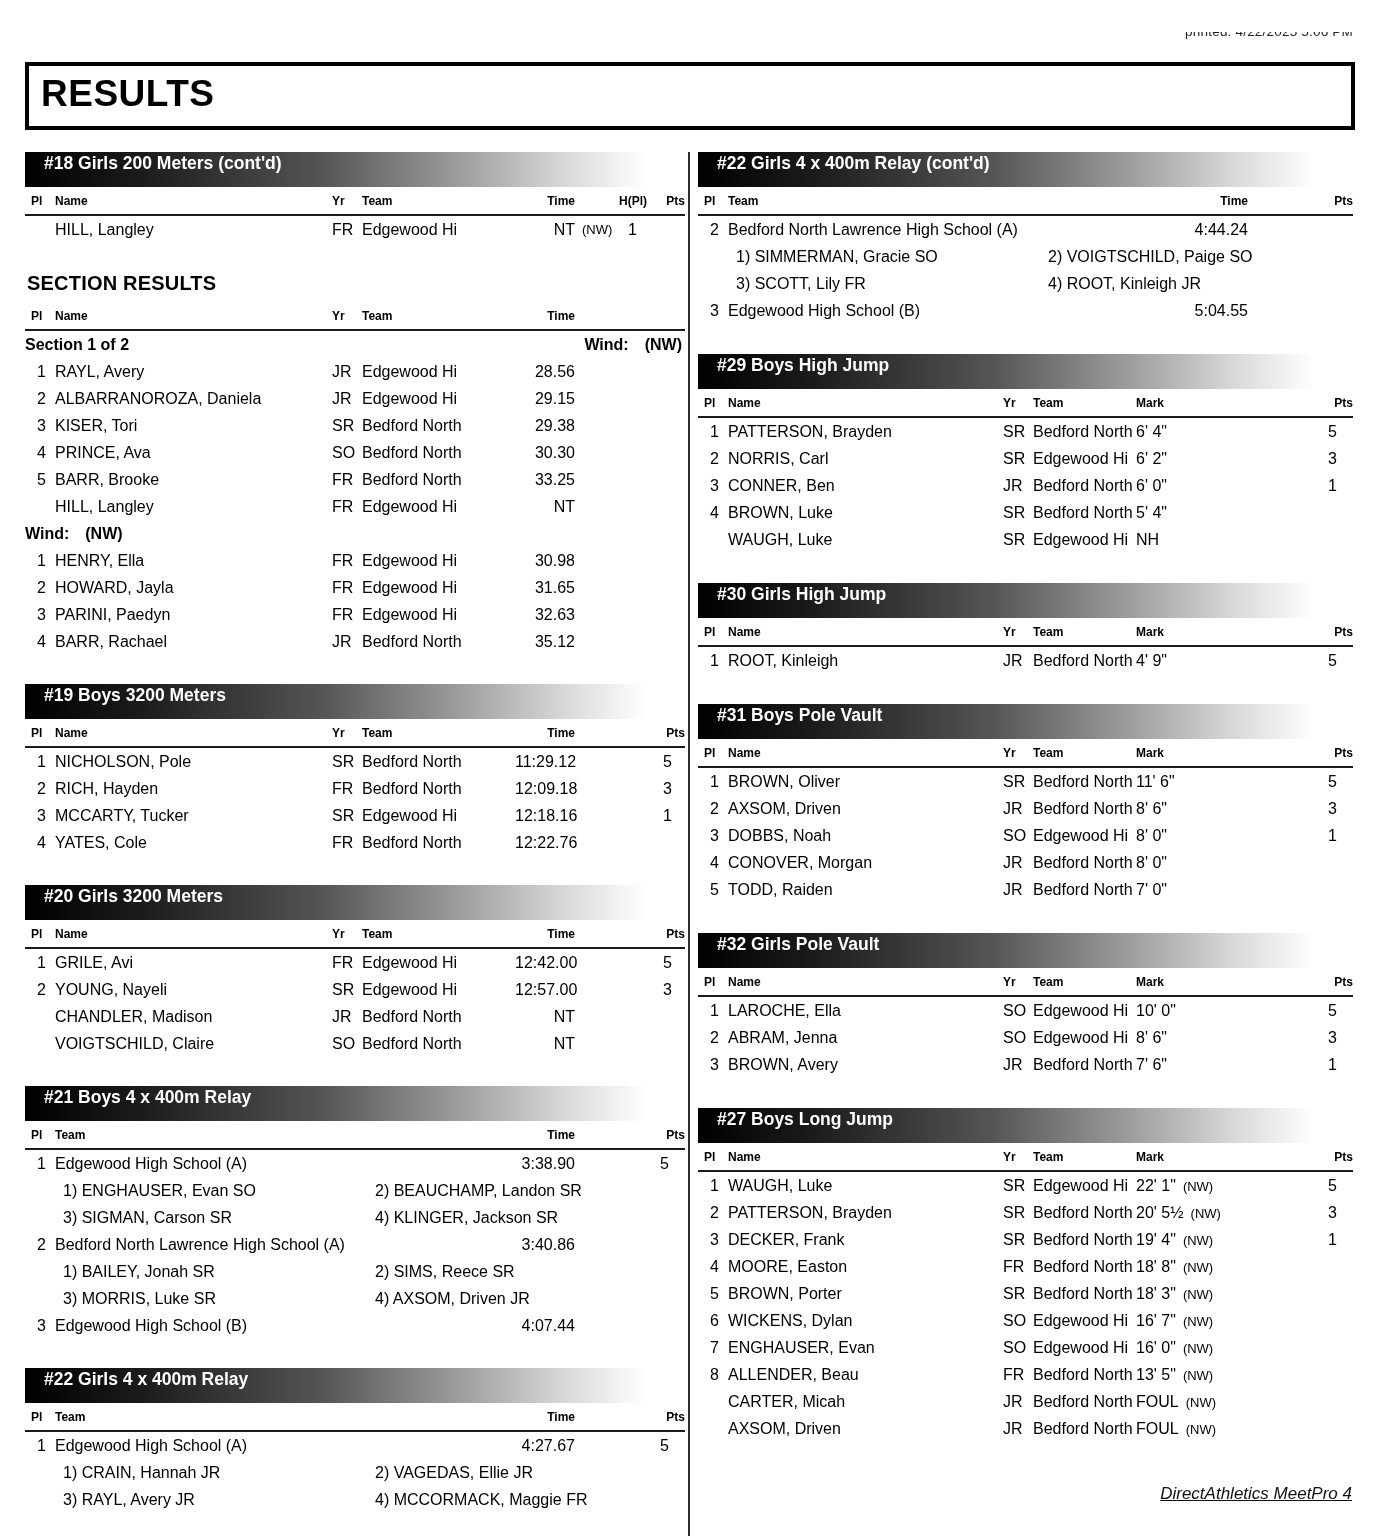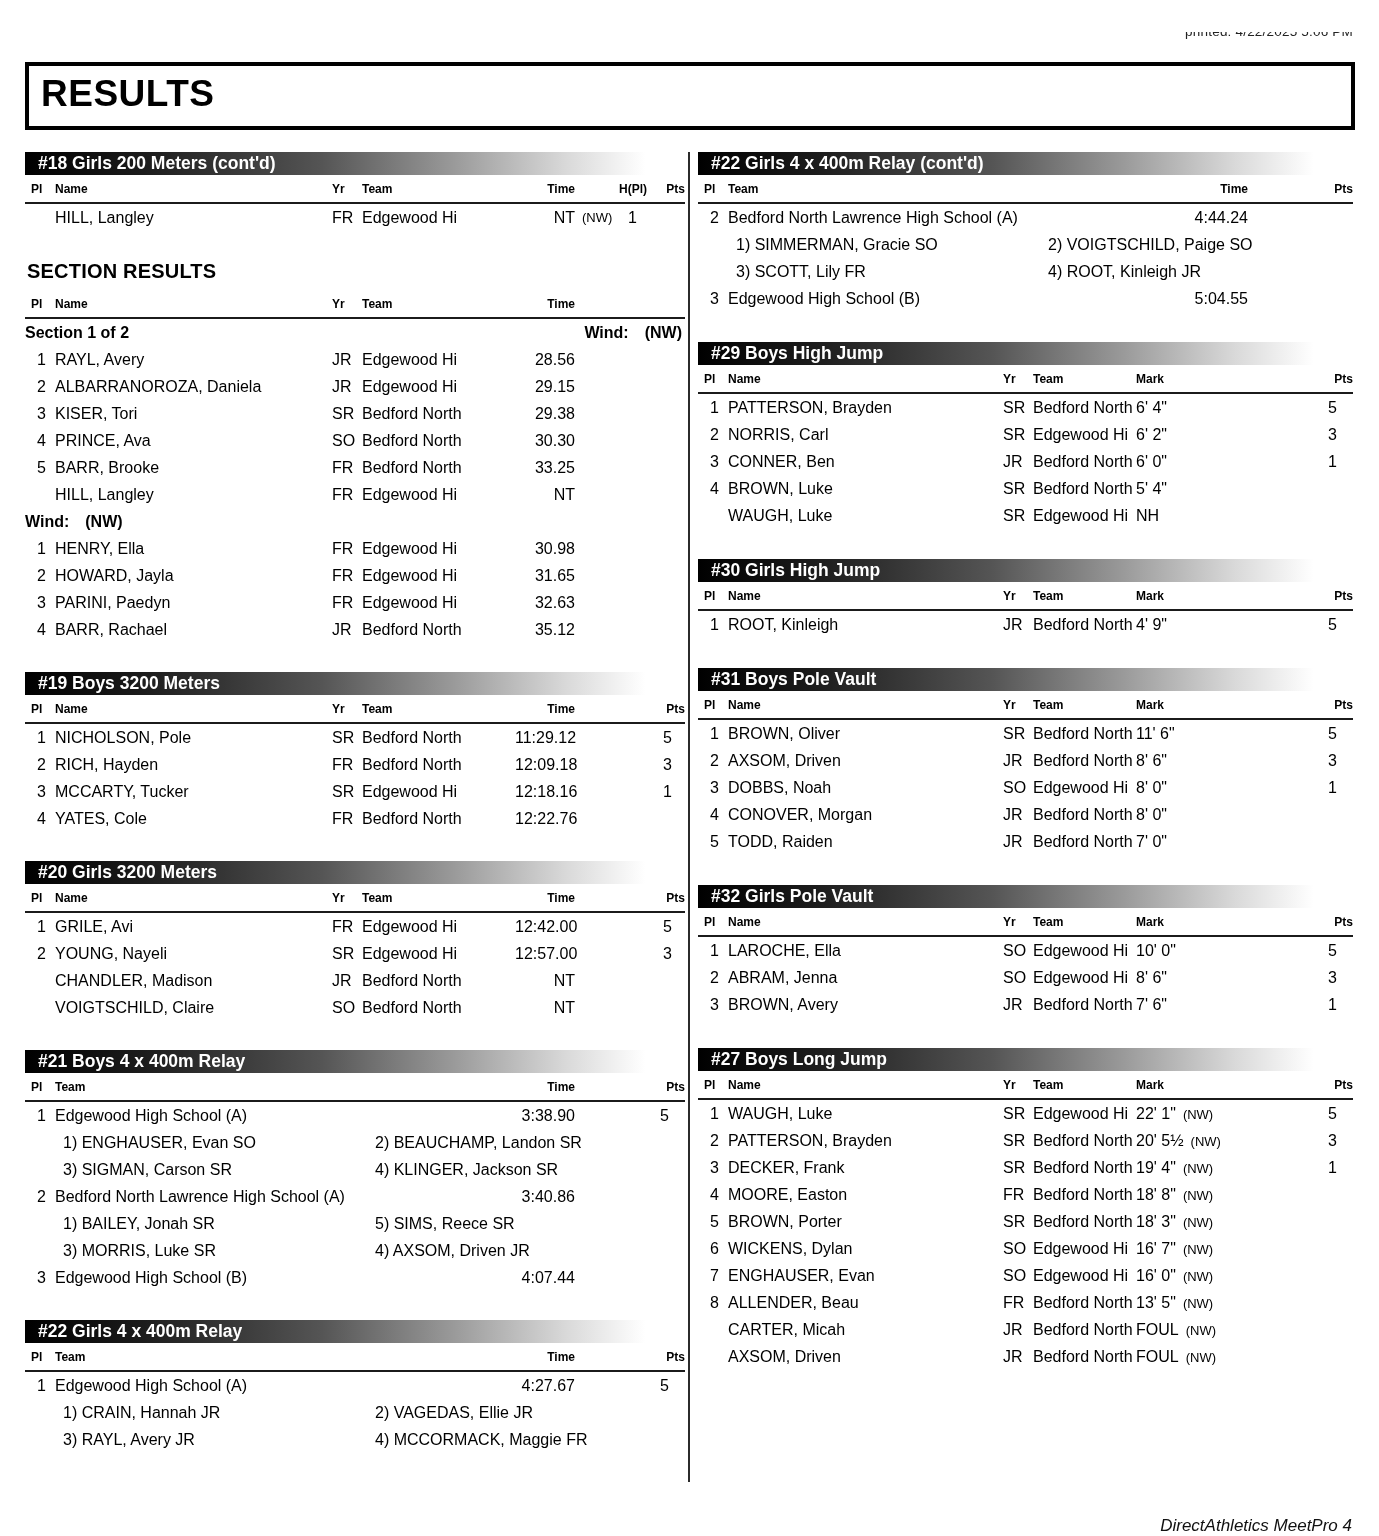--- a/index.html
+++ b/index.html
@@ -7,42 +7,42 @@
         font-family:"Liberation Sans","DejaVu Sans",sans-serif;color:#000;margin-top:32px;}
   .printed{position:absolute;top:-8px;right:26px;font-size:13.5px;color:#222;letter-spacing:.2px;}
   .results-box{position:absolute;left:25px;top:30px;width:1322px;border:4px solid #000;background:#fff;}
   .results-title{margin:0;padding:7px 12px 11px 12px;font-size:37px;font-weight:bold;letter-spacing:.5px;}
   .cols{position:absolute;left:25px;top:120px;width:1330px;display:flex;align-items:stretch;}
   .col-left{width:660px;flex:0 0 660px;}
   .divider{flex:0 0 2px;width:2px;background:#2b2b2b;margin-left:3px;}
   .col-right{flex:0 0 655px;width:655px;padding-left:8px;}
   .block{margin-bottom:29px;}
   .col-right .block{margin-bottom:30px;}
-  .bar{height:23px;line-height:23px;color:#fff;font-weight:bold;font-size:17.5px;padding-left:13px;margin-bottom:3px;
+  .bar{height:35px;line-height:23px;color:#fff;font-weight:bold;font-size:17.5px;padding-left:19px;margin-bottom:3px;
        background:linear-gradient(90deg,#000 0%,#1c1c1c 18%,#555 45%,#9a9a9a 65%,#d9d9d9 82%,#fff 94%);}
   .subtitle{font-size:20px;font-weight:bold;margin:2px 0 10px 2px;letter-spacing:.2px;}
   .hdr{font-weight:bold;border-bottom:2.5px solid #1b1b1b;height:24px;line-height:22px;font-size:12px;}
   .row{height:27px;line-height:27px;font-size:16px;white-space:nowrap;}
   .g-track{display:grid;grid-template-columns:30px 277px 30px 153px 60px 44px 44px 1fr;}
   .g-relay{display:grid;grid-template-columns:30px 400px 120px 1fr;}
   .g-field{display:grid;grid-template-columns:30px 275px 30px 103px 180px 1fr;}
   .g-legs{display:grid;grid-template-columns:312px 1fr;padding-left:38px;}
   .tr{text-align:right;}
   .pl-h{padding-left:6px;}
   .pl-v{padding-left:12px;}
   .pts-v{padding-right:16px;}
   .wind-cell{font-size:13px;padding-left:7px;}
   .hpl-v{padding-left:9px;}
   .sec-row{display:flex;font-weight:bold;}
   .sec-lbl{flex:1;}
   .sec-windk{}
   .sec-windv{margin-left:16px;padding-right:3px;}
   .team-fixed{overflow:visible;white-space:nowrap;}
   .mark-wind{font-size:13px;margin-left:7px;}
-  .footer{position:absolute;right:27px;top:1484px;font-style:italic;font-size:17px;color:#111;}
+  .footer{position:absolute;right:27px;top:1452px;font-style:italic;font-size:17px;color:#111;text-decoration:underline;}
 </style>
 </head>
 <body>
 
 <div class="page">
   <div class="printed">printed: 4/22/2025 5:06 PM</div>
   <div class="results-box">
     <h1 class="results-title">RESULTS</h1>
   </div>
   <div class="cols">
@@ -321,21 +321,21 @@
             <div>4) KLINGER, Jackson SR</div>
           </div>
           <div class="row g-relay">
             <div class="pl-v">2</div>
             <div>Bedford North Lawrence High School (A)</div>
             <div class="tr">3:40.86</div>
             <div class="tr pts-v"></div>
           </div>
           <div class="row g-legs">
             <div>1) BAILEY, Jonah SR</div>
-            <div>5) SIMS, Reece SR</div>
+            <div>2) SIMS, Reece SR</div>
           </div>
           <div class="row g-legs">
             <div>3) MORRIS, Luke SR</div>
             <div>4) AXSOM, Driven JR</div>
           </div>
           <div class="row g-relay">
             <div class="pl-v">3</div>
             <div>Edgewood High School (B)</div>
             <div class="tr">4:07.44</div>
             <div class="tr pts-v"></div>

